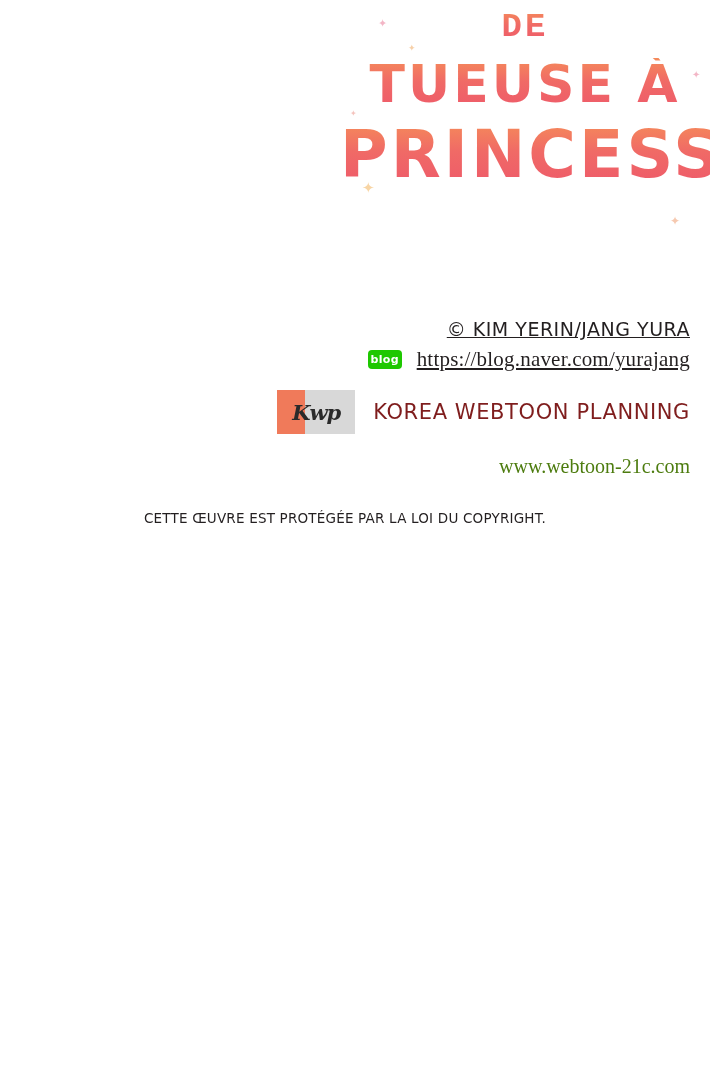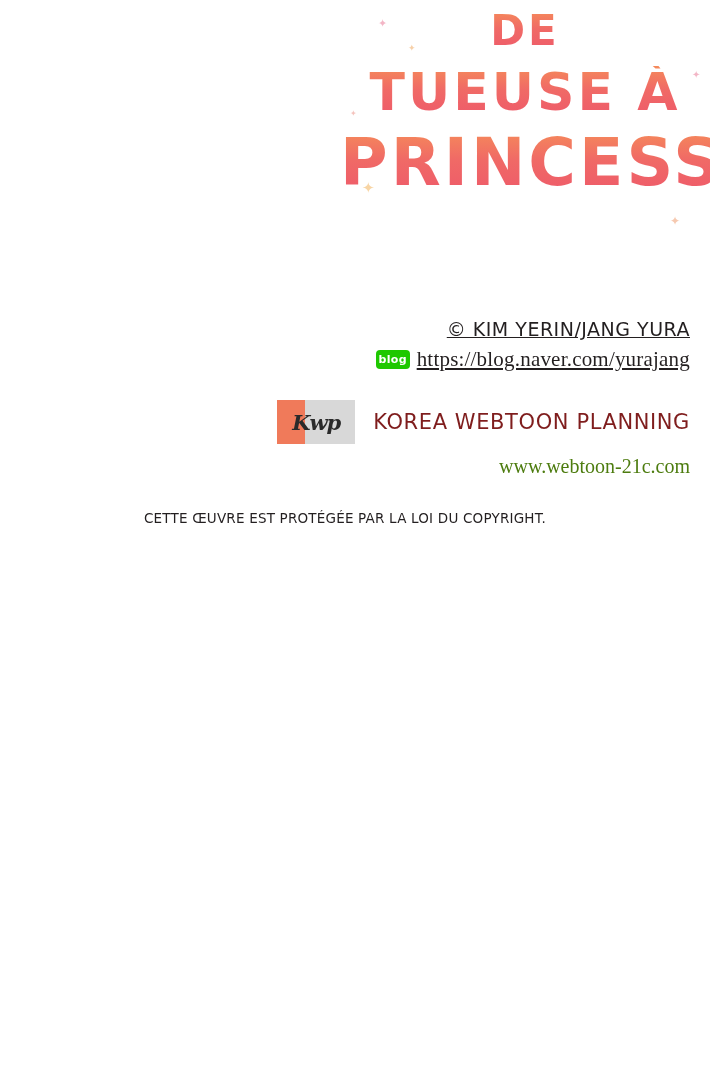--- a/index.html
+++ b/index.html
@@ -30,22 +30,23 @@
     letter-spacing: 3px;
     line-height: 1.0;
     text-transform: uppercase;
     background: linear-gradient(180deg, #f58a5a 0%, #f06a66 45%, #ee5a6a 100%);
     -webkit-background-clip: text;
     background-clip: text;
     color: transparent;
     -webkit-text-fill-color: transparent;
   }
   .title-line.l1 {
-    font-size: 42px;
+    font-size: 34px;
     margin-bottom: 14px;
+    font-family: Liberation Mono, monospace;
   }
   .title-line.l2 {
     font-size: 52px;
     margin-bottom: 12px;
   }
   .title-line.l3 {
     font-size: 65px;
     text-align: right;
   }
 
@@ -76,21 +77,21 @@
     font-size: 19px;
     letter-spacing: 0.5px;
     color: #231f20;
     margin-bottom: 7px;
     text-decoration: underline;
   }
   .blog-line {
     display: flex;
     align-items: center;
     justify-content: flex-end;
-    gap: 7px;
+    gap: 15px;
   }
   .blog-badge {
     display: inline-flex;
     align-items: center;
     justify-content: center;
     background: #1ec800;
     color: #ffffff;
     font-family: "DejaVu Sans", sans-serif;
     font-size: 11px;
     font-weight: bold;
@@ -103,21 +104,21 @@
     font-family: "Liberation Serif", serif;
     font-size: 21px;
     color: #231f20;
     letter-spacing: 0.2px;
     text-decoration: underline;
   }
 
   
   .publisher {
     position: absolute;
-    top: 400px;
+    top: 390px;
     left: 0;
     width: 690px;
     display: flex;
     align-items: center;
     justify-content: flex-end;
     gap: 18px;
   }
   .kwp-logo {
     width: 78px;
     height: 44px;

